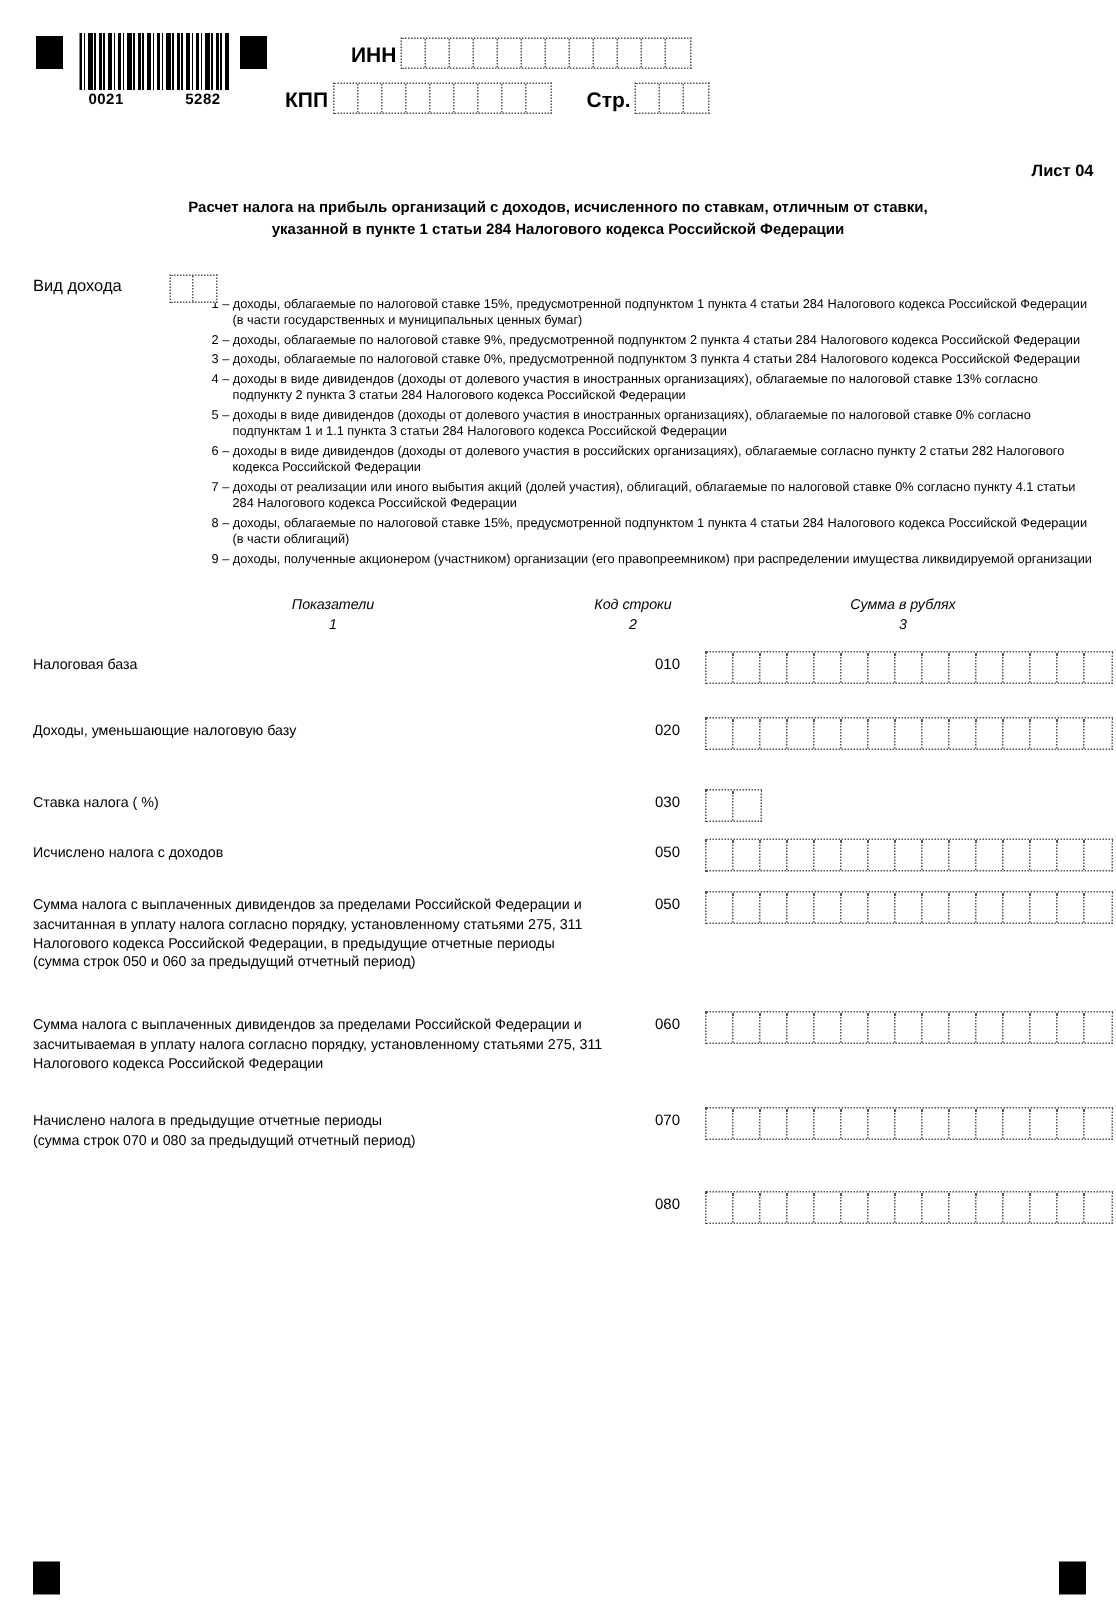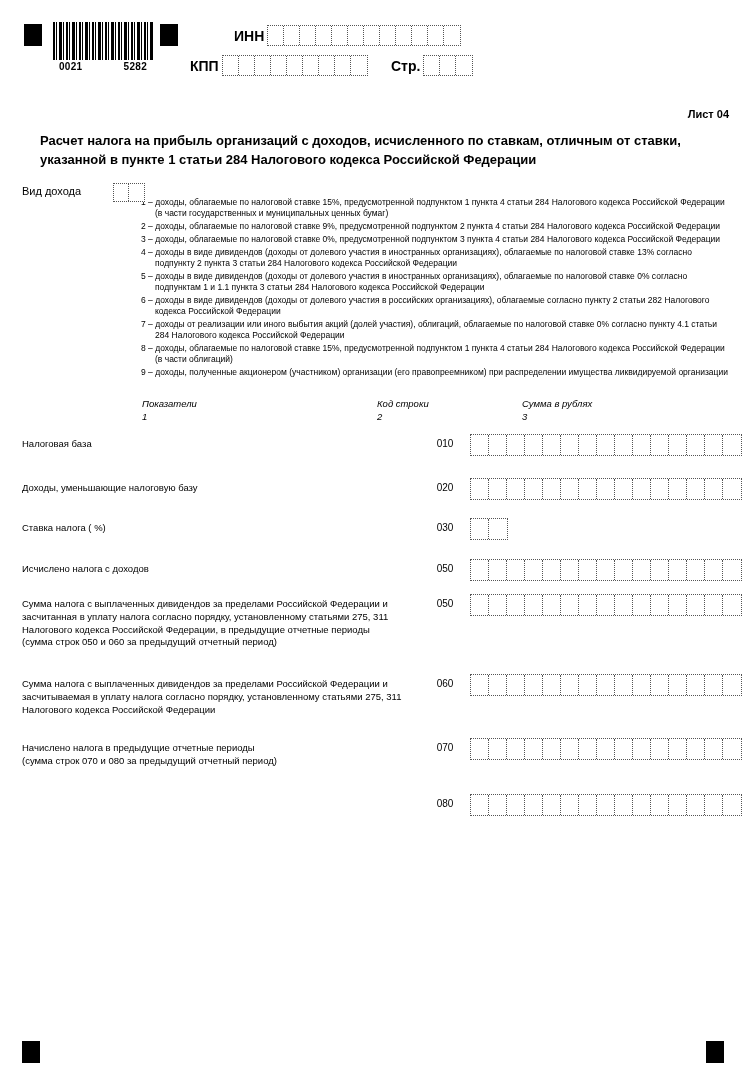--- a/index.html
+++ b/index.html
@@ -97,22 +97,22 @@
     font-size: 11px;
     font-weight: bold;
   }
 
   
   .doc-title {
     position: absolute;
     left: 40px;
     top: 132px;
     width: 664px;
-    text-align: left;
-    font-size: 13px;
+    text-align: center;
+    font-size: 10px;
     font-weight: bold;
     line-height: 1.45;
   }
 
   
   #income-type-block {
     position: absolute;
     left: 22px;
     top: 181px;
     width: 710px;
@@ -150,20 +150,21 @@
     left: 22px;
     top: 398px;
     width: 700px;
   }
   .tbl-head {
     position: relative;
     height: 30px;
   }
   .tbl-head .th {
     position: absolute;
+    text-align: center;
     font-size: 9.5px;
     font-style: italic;
     line-height: 1.35;
   }
   .th-indicators { left: 120px; width: 160px; }
   .th-code       { left: 355px; width: 90px; }
   .th-sum        { left: 500px; width: 160px; }
   .th-num {
     font-style: italic;
     display: block;
@@ -194,21 +195,21 @@
     left: 448px;
     top: -4px;
     height: 22px;
   }
   .row-cells .cell { width: 18px; }
   .row-cells.narrow .cell { width: 18px; }
 
   
   #row-010 { position: absolute; top: 40px;  left: 0; width: 700px; height: 26px; }
   #row-020 { position: absolute; top: 84px;  left: 0; width: 700px; height: 26px; }
-  #row-030 { position: absolute; top: 124px; left: 0; width: 700px; height: 26px; }
+  #row-030 { position: absolute; top: 132px; left: 0; width: 700px; height: 26px; }
   #row-040 { position: absolute; top: 165px; left: 0; width: 700px; height: 26px; text-decoration: underline; }
   #row-050 { position: absolute; top: 200px; left: 0; width: 700px; height: 72px; }
   #row-060 { position: absolute; top: 280px; left: 0; width: 700px; height: 60px; }
   #row-070 { position: absolute; top: 344px; left: 0; width: 700px; height: 40px; }
   #row-080 { position: absolute; top: 400px; left: 0; width: 700px; height: 50px; }
 </style>
 </head>
 <body>
 
 <div class="corner-mark corner-tl"></div>

